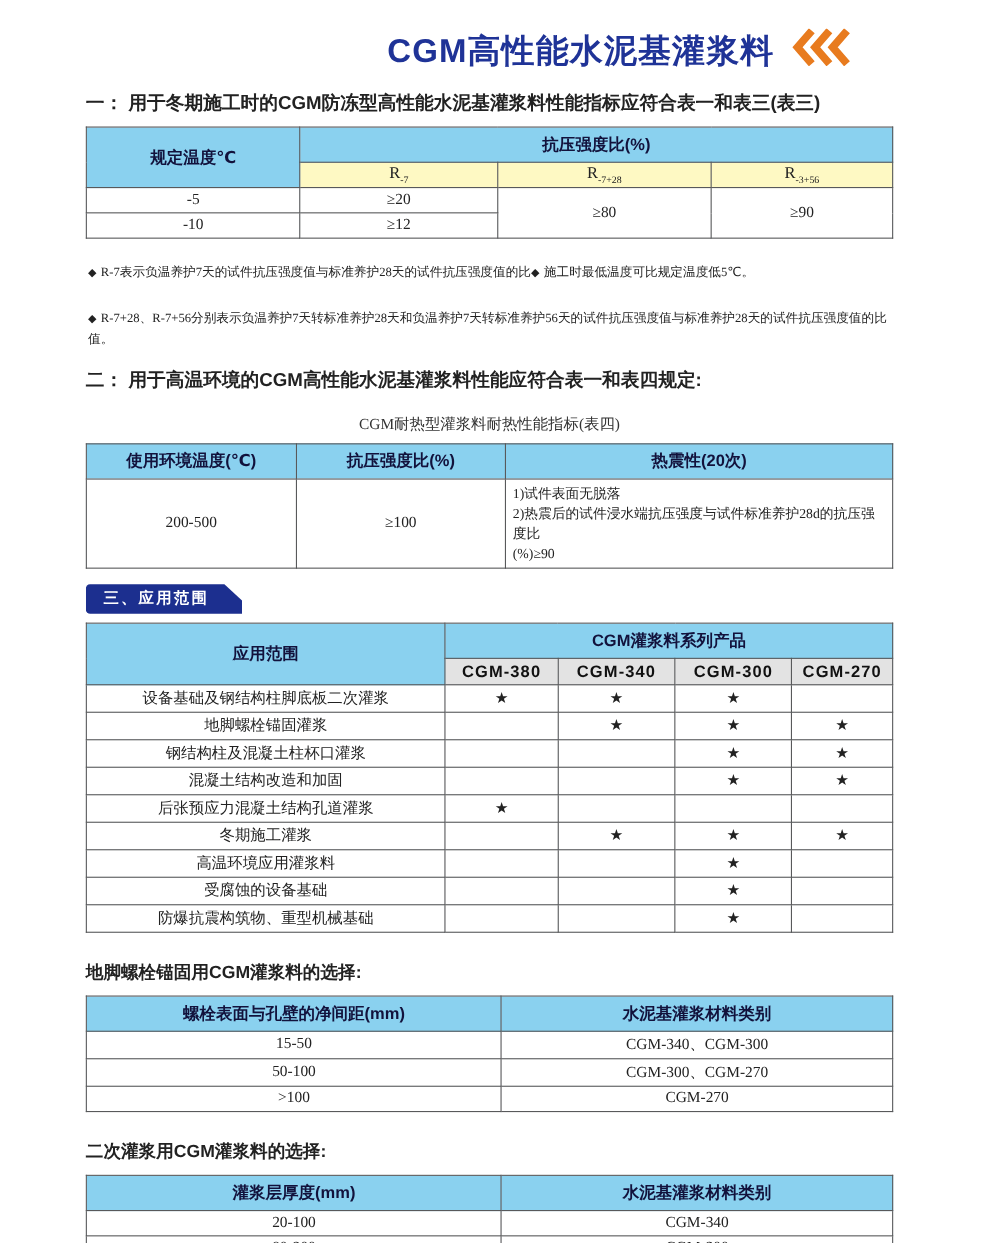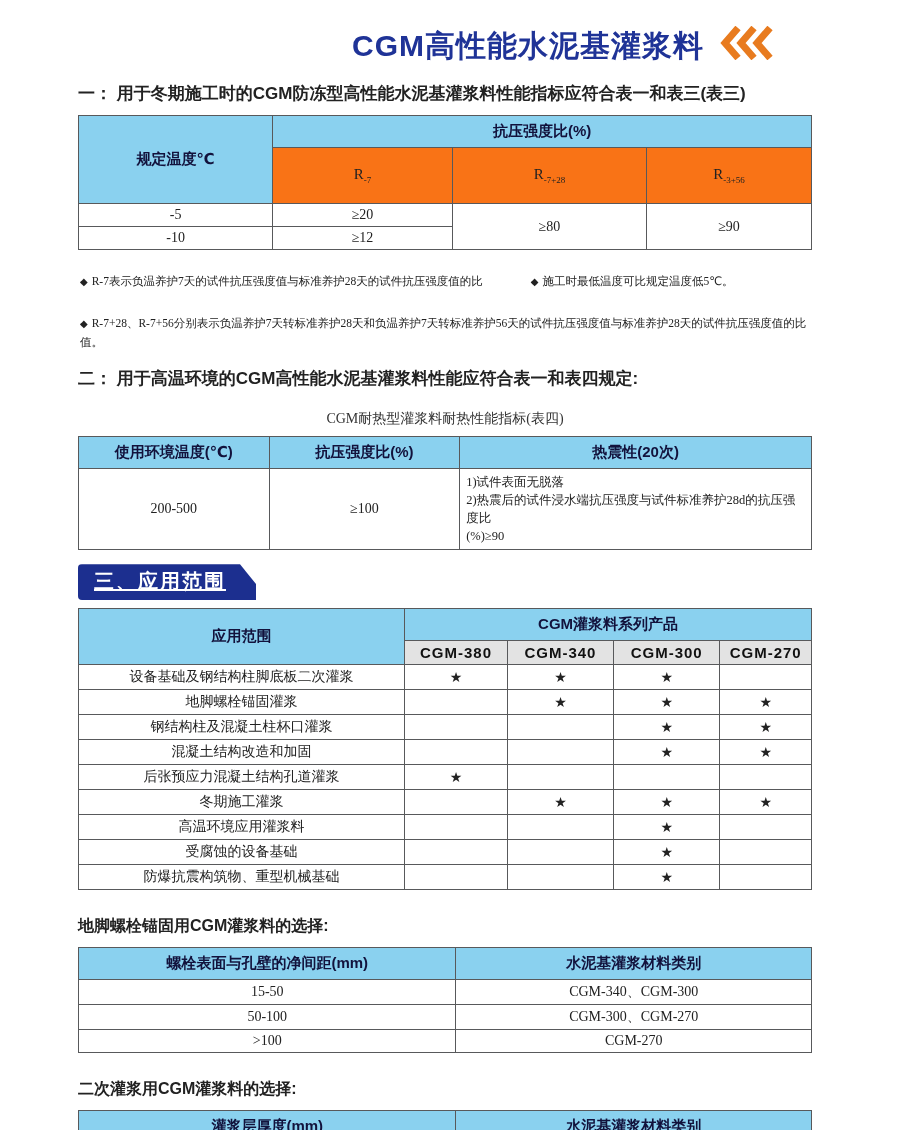--- a/index.html
+++ b/index.html
@@ -69,51 +69,50 @@
     font-weight: bold;
     font-size: 15px;
     padding: 6px 4px;
   }
   td {
     font-family: "Liberation Serif", "DejaVu Sans", serif;
     font-size: 14px;
     color: #222;
     padding: 3px 4px;
   }
-  .r-sub { background: #f97316; font-weight: normal; font-family: "Liberation Serif", "DejaVu Sans", serif; font-size: 15px; color: #222; padding: 18px 4px; }
+  .r-sub { background: #fef9c3; font-weight: normal; font-family: "Liberation Serif", "DejaVu Sans", serif; font-size: 15px; color: #222; padding: 2px 4px; }
   .r-sub sub { font-size: 9px; }
   .big-val { font-size: 14px; }
   .gray-head {
     background: #e3e3e3;
     color: #111;
     font-size: 15px;
     letter-spacing: 1px;
     padding: 3px 2px;
   }
   .left-lines { text-align: left; font-size: 12.5px; line-height: 1.45; padding: 4px 6px; margin-top: 24px; }
   .star-cell { font-family: "DejaVu Sans", sans-serif; font-size: 14px; padding: 4px 2px; }
 
   
   .notes { margin: 7px 0 14px 2px; font-family: "Liberation Serif", "DejaVu Sans", serif; }
-  .note-line { display: flex; gap: 48px; font-size: 11.5px; color: #222; line-height: 1.7; margin-top: 22px; }
+  .note-line { display: flex; font-size: 11.5px; color: #222; line-height: 1.7; margin-top: 22px; }
   .note-item .diamond { font-size: 10px; margin-right: 4px; }
 
   
   .banner {
     display: inline-block;
     background: #1c2f8f;
     color: #ffffff;
-    font-size: 20px;
+    font-size: 14px;
     font-weight: bold;
     padding: 4px 30px 5px 16px;
     margin: 14px 0 8px 0;
     border-radius: 4px 0 0 4px;
     clip-path: polygon(0 0, calc(100% - 16px) 0, 100% 55%, 100% 100%, 0 100%);
     letter-spacing: 2px;
-    text-decoration: underline;
   }
 
   .gap-lg { height: 26px; }
 </style>
 </head>
 <body>
 
 <div class="content">
 
   <div class="title-row">

